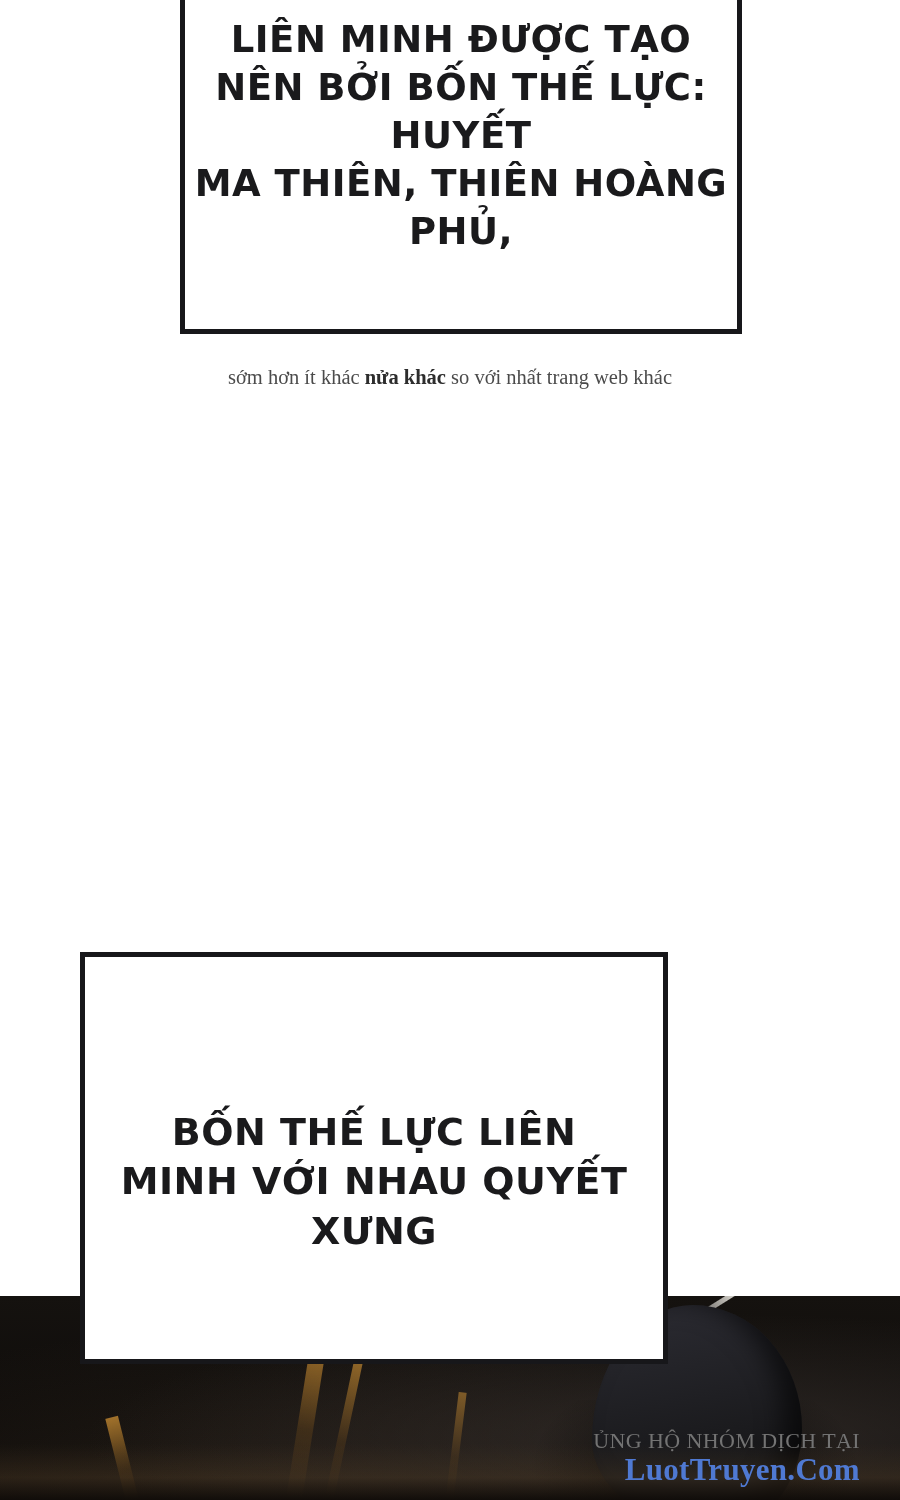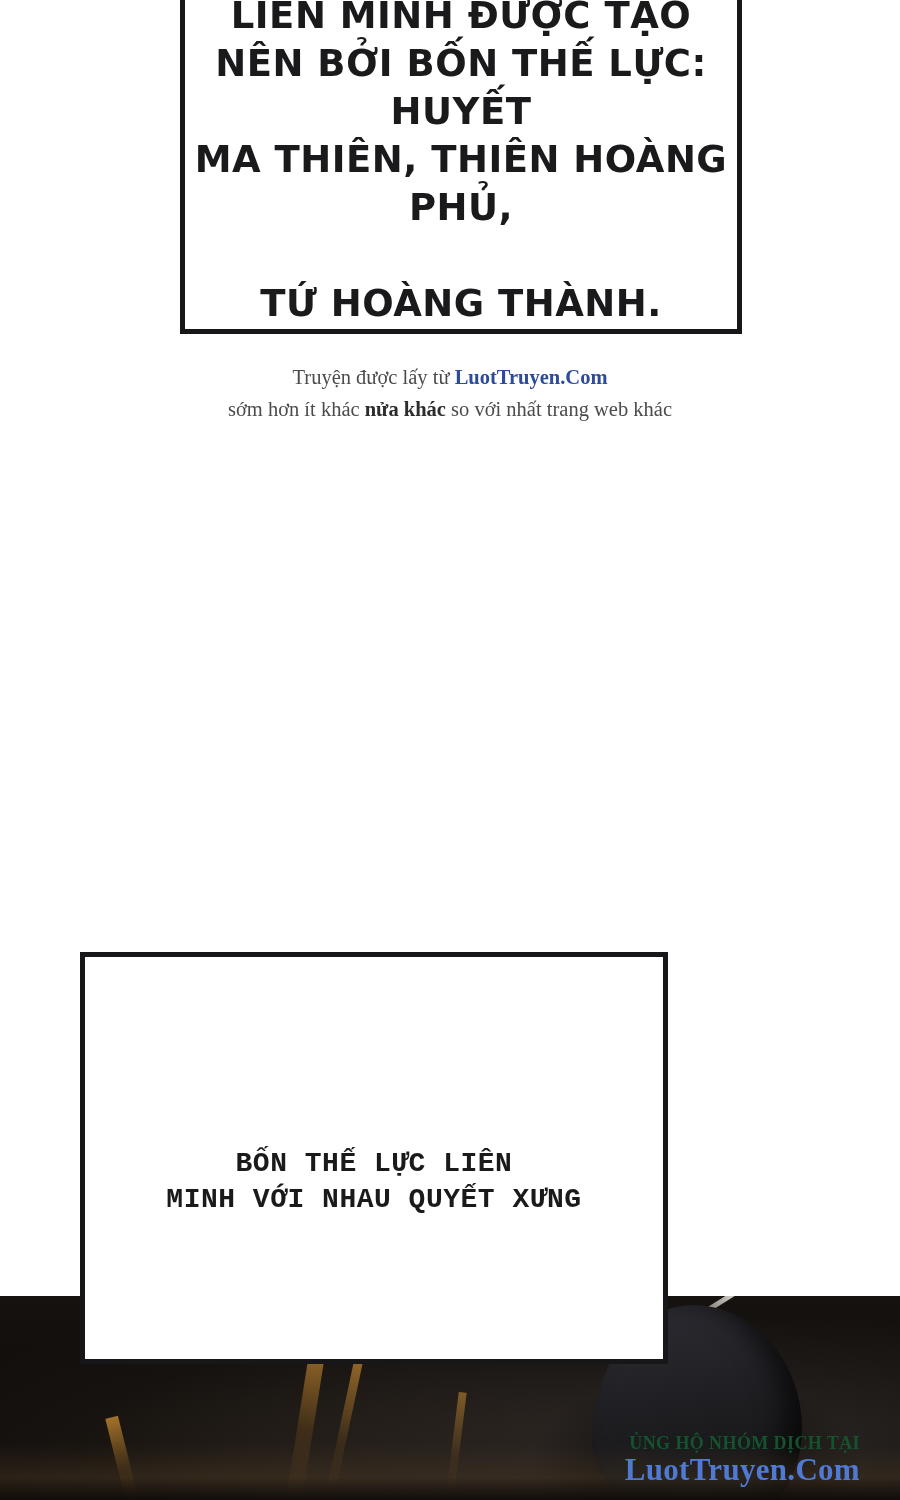--- a/index.html
+++ b/index.html
@@ -77,23 +77,22 @@
     height: 412px;
     background: #ffffff;
     border: 5px solid #17171a;
     box-sizing: border-box;
     display: flex;
     align-items: center;
     justify-content: center;
     z-index: 3;
   }
   .panel-two .bubble-text {
-    font-size: 28px;
+    font-size: 38px;
     transform: translateY(24px);
-    font-family: Liberation Mono, monospace;
   }
 
   
   .art-strip {
     position: absolute;
     left: 0;
     top: 1296px;
     width: 900px;
     height: 204px;
     background: #0c0a09;
@@ -163,50 +162,45 @@
     position: absolute;
     right: 40px;
     bottom: 12px;
     text-align: right;
     z-index: 4;
     font-family: "Liberation Serif", serif;
     line-height: 1.12;
   }
   .support-wm .sup-line {
     display: block;
-    color: #14532d;
-    font-size: 18px;
+    color: #737373;
+    font-size: 22px;
     letter-spacing: .4px;
-    font-weight: bold;
   }
   .support-wm .sup-brand {
     display: block;
     color: #4f79d2;
     font-size: 31px;
     font-weight: bold;
     letter-spacing: .3px;
   }
 </style>
 </head>
 <body>
 
 <div class="panel-one">
   <div class="bubble-text">
     <span>LIÊN MINH ĐƯỢC TẠO</span><br>
     <span>NÊN BỞI BỐN THẾ LỰC: HUYẾT</span><br>
     <span>MA THIÊN, THIÊN HOÀNG PHỦ,</span><br>
     <br>
-    <span>TỨ HOÀNG THÀNH.</span>
   </div>
 </div>
 
 <div class="credit-block">
-  <span class="line">
-    <span>Truyện được lấy từ </span><span class="brand">LuotTruyen.Com</span>
-  </span>
   <span class="line">
     <span>sớm hơn ít khác </span><span class="emph">nửa khác</span><span> so với nhất trang web khác</span>
   </span>
 </div>
 
 <div class="panel-two">
   <div class="bubble-text">
     <span>BỐN THẾ LỰC LIÊN</span><br>
     <span>MINH VỚI NHAU QUYẾT XƯNG</span><br>
   </div>

